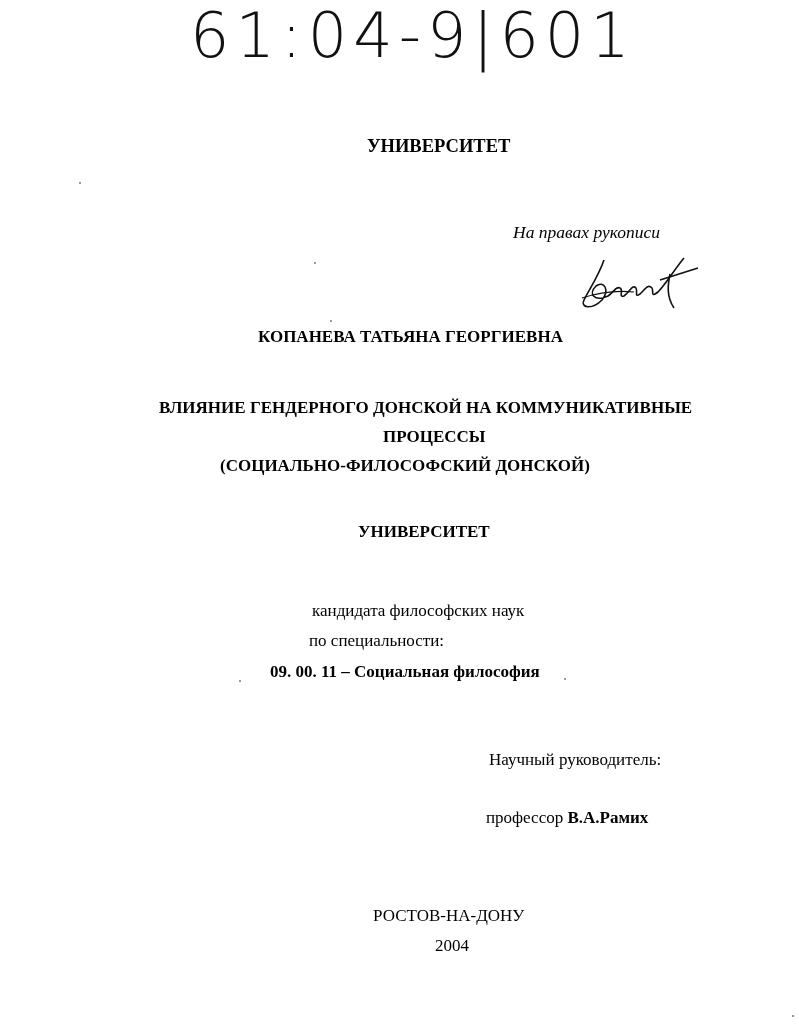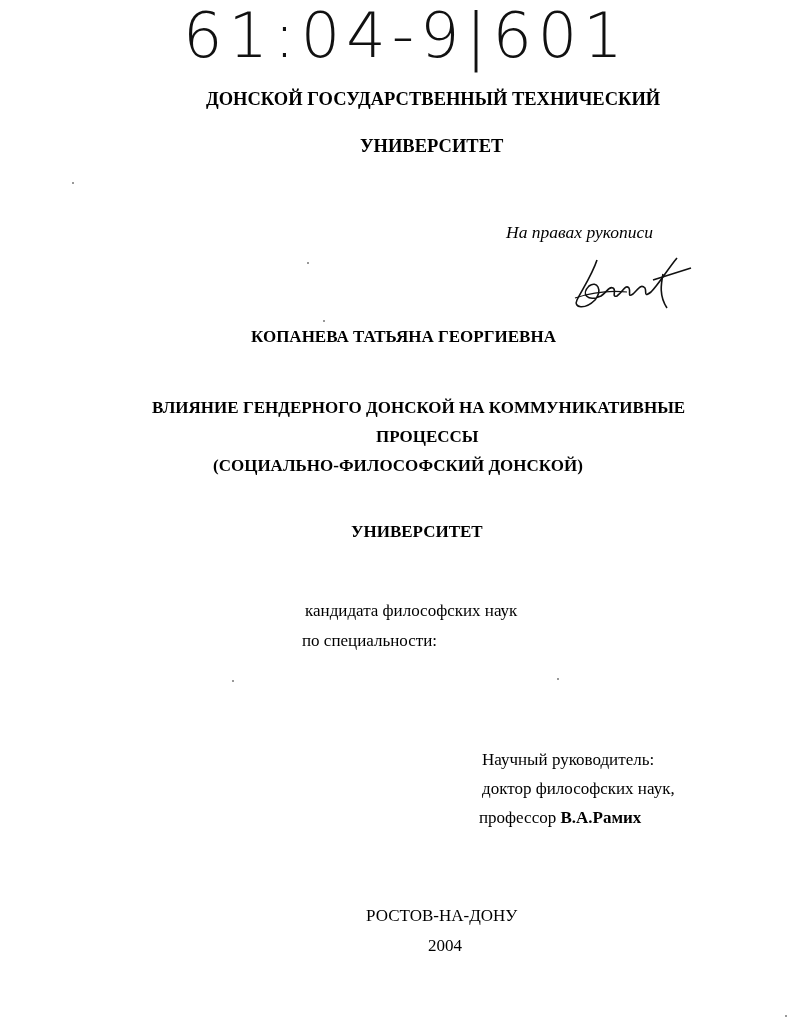--- a/index.html
+++ b/index.html
@@ -7,25 +7,24 @@
            font-family: "Liberation Serif", "DejaVu Serif", serif; color: #000; }
     .abs { position: absolute; white-space: nowrap; }
     .bold { font-weight: bold; }
     .italic { font-style: italic; }
     .hand { font-family: "DejaVu Sans", sans-serif; font-weight: 300; }
     .speck { position: absolute; width: 2px; height: 2px; background: #777; border-radius: 1px; }
   </style>
 </head>
 <body>
 
-<div style="position:absolute;left:5px;top:0;width:643px;height:1034px;">
+<div style="position:absolute;left:12px;top:0;width:643px;height:1034px;">
 
   <div class="abs hand" style="left:178px;top:-4px;font-size:62px;letter-spacing:6px;line-height:80px;color:#111;">61:04-9|601</div>
 
-  <div class="abs bold" style="left:201px;top:89px;font-size:18.5px;">ДОНСКОЙ  ГОСУДАРСТВЕННЫЙ  ТЕХНИЧЕСКИЙ</div>
   <div class="abs bold" style="left:355px;top:136px;font-size:18.5px;">УНИВЕРСИТЕТ</div>
 
   <div class="abs italic" style="left:501px;top:222px;font-size:17.5px;">На правах рукописи</div>
 
   <svg class="abs" width="130" height="70" viewBox="0 0 130 70" style="left:562px;top:250px;">
     <path d="M30 10 C 25 25, 15 40, 10 50 C 6 58, 18 60, 28 50 C 36 40, 30 30, 22 36 C 14 44, 20 52, 34 46 C 40 42, 42 36, 46 38 C 50 40, 44 48, 50 46 C 56 42, 58 34, 62 38 C 64 42, 60 48, 66 44 C 72 38, 74 34, 78 38 C 80 42, 76 48, 84 42 C 92 34, 100 20, 110 8" fill="none" stroke="#111" stroke-width="1.6"></path>
     <path d="M86 30 L 124 18" fill="none" stroke="#111" stroke-width="1.6"></path>
     <path d="M96 24 C 94 34, 92 46, 100 58" fill="none" stroke="#111" stroke-width="1.6"></path>
     <path d="M8 48 C 20 44, 40 40, 60 42" fill="none" stroke="#111" stroke-width="1.2"></path>
   </svg>
@@ -33,23 +32,23 @@
   <div class="abs bold" style="left:246px;top:327px;font-size:17px;">КОПАНЕВА ТАТЬЯНА ГЕОРГИЕВНА</div>
 
   <div class="abs bold" style="left:147px;top:398px;font-size:17px;">ВЛИЯНИЕ ГЕНДЕРНОГО ДОНСКОЙ НА КОММУНИКАТИВНЫЕ</div>
   <div class="abs bold" style="left:362px;top:427px;font-size:17px;margin-left:9px;">ПРОЦЕССЫ</div>
   <div class="abs bold" style="left:208px;top:456px;font-size:17px;">(СОЦИАЛЬНО-ФИЛОСОФСКИЙ ДОНСКОЙ)</div>
 
   <div class="abs bold" style="left:346px;top:522px;font-size:17px;">УНИВЕРСИТЕТ</div>
 
   <div class="abs" style="left:300px;top:601px;font-size:17px;">кандидата философских наук</div>
   <div class="abs" style="left:297px;top:631px;font-size:17px;">по специальности:</div>
+  <div class="abs bold" style="left:258px;top:662px;font-size:17px;">09. 00. 11 – Социальная философия</div>
 
   <div class="abs" style="left:477px;top:750px;font-size:17px;">Научный руководитель:</div>
-  <div class="abs" style="left:477px;top:779px;font-size:17px;">доктор философских наук,</div>
   <div class="abs" style="left:474px;top:808px;font-size:17px;">
     <span>профессор</span>
     <span class="bold">В.А.Рамих</span>
   </div>
 
   <div class="abs" style="left:361px;top:906px;font-size:17px;">РОСТОВ-НА-ДОНУ</div>
   <div class="abs" style="left:423px;top:936px;font-size:17px;">2004</div>
 
   <span class="speck" style="left:67px;top:182px;"></span>
   <span class="speck" style="left:302px;top:262px;"></span>

